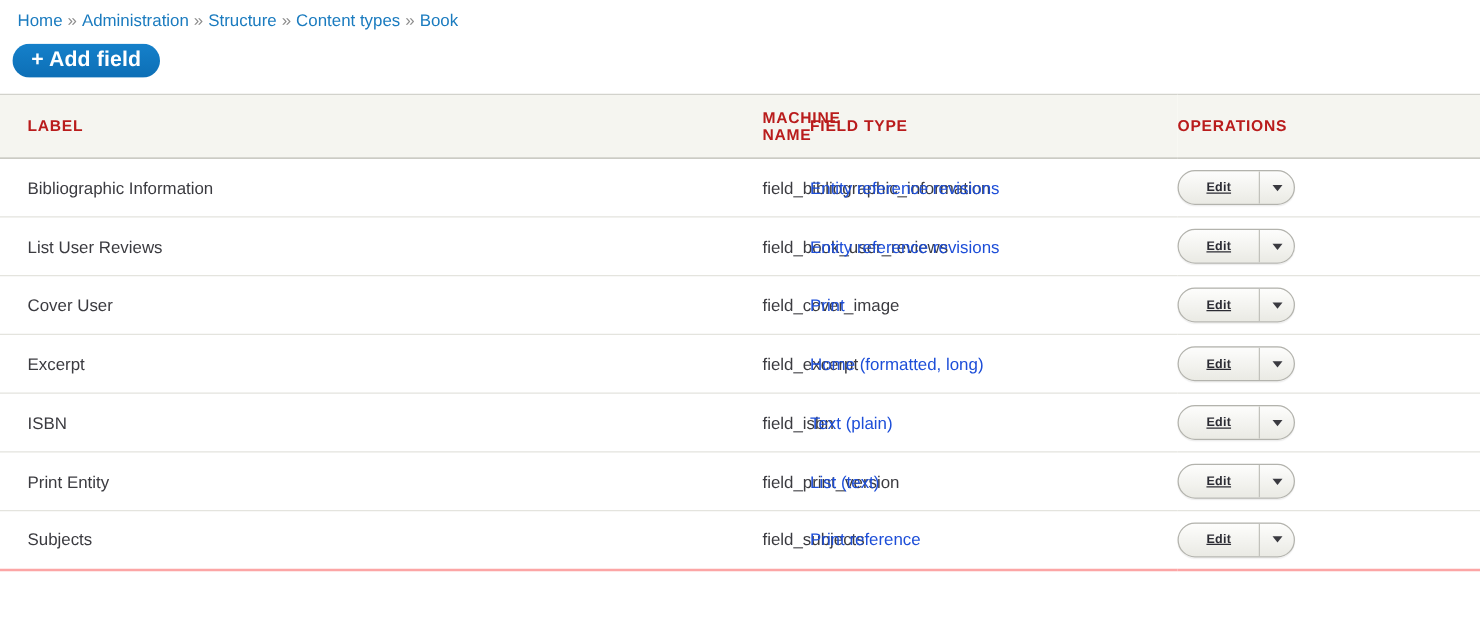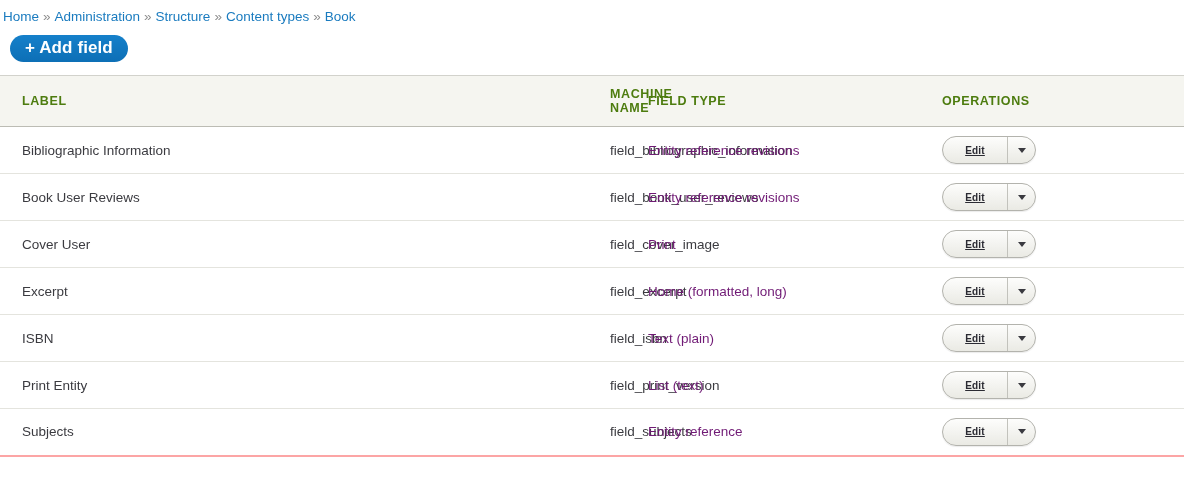--- a/index.html
+++ b/index.html
@@ -16,21 +16,21 @@
   .page {
     width: 1184px;
     height: 500px;
     position: relative;
     overflow: hidden;
     background: #ffffff;
   }
 
   
   .breadcrumb {
-    padding: 8px 0 0 3px;
+    padding: 8px 0 0 14px;
     font-size: 13.5px;
     line-height: 18px;
     white-space: nowrap;
     color: #6b6b6b;
   }
   .breadcrumb a {
     color: #1a7bbf;
     text-decoration: none;
     cursor: pointer;
   }
@@ -70,21 +70,21 @@
   }
   .field-table thead tr {
     background: #f5f5f0;
     border-top: 1px solid #d2d2cc;
     border-bottom: 1px solid #bcbcb4;
   }
   .field-table th {
     text-align: left;
     font-size: 12.5px;
     font-weight: bold;
-    color: #4d7c0f;
+    color: #b91c1c;
     letter-spacing: .6px;
     text-transform: uppercase;
     padding: 11px 10px 11px 0;
     height: 40px;
     vertical-align: middle;
   }
   .field-table td {
     font-size: 13.5px;
     color: #3b3b40;
     padding: 0 10px 0 0;
@@ -100,21 +100,21 @@
   .col-machine  { width: 352px; }
   .col-type     { width: 294px; }
   .col-ops      { width: 242px; }
 
   th.col-label { padding-left: 22px !important; }
   td.col-machine, th.col-machine { padding-left: 314px; }
   td.col-type,    th.col-type    { padding-left: 0; }
   td.col-ops,     th.col-ops     { padding-left: 0; }
 
   .type-link {
-    color: #701a75;
+    color: #1d4ed8;
     text-decoration: none;
     font-size: 13.5px;
     cursor: pointer;
   }
 
   
   .dropbutton {
     display: inline-flex;
     align-items: stretch;
     height: 28px;
@@ -187,21 +187,21 @@
           <td class="col-machine">field_bibliographic_information</td>
           <td class="col-type"><a class="type-link">Entity reference revisions</a></td>
           <td class="col-ops"><div class="dropbutton">
               <button class="dropbutton-main">Edit</button>
               <button class="dropbutton-toggle">
                 <span class="caret"></span>
               </button>
             </div></td>
         </tr>
         <tr>
-          <td class="col-label">Book User Reviews</td>
+          <td class="col-label">List User Reviews</td>
           <td class="col-machine">field_book_user_reviews</td>
           <td class="col-type"><a class="type-link">Entity reference revisions</a></td>
           <td class="col-ops"><div class="dropbutton">
               <button class="dropbutton-main">Edit</button>
               <button class="dropbutton-toggle">
                 <span class="caret"></span>
               </button>
             </div></td>
         </tr>
         <tr>
@@ -244,21 +244,21 @@
           <td class="col-ops"><div class="dropbutton">
               <button class="dropbutton-main">Edit</button>
               <button class="dropbutton-toggle">
                 <span class="caret"></span>
               </button>
             </div></td>
         </tr>
         <tr>
           <td class="col-label">Subjects</td>
           <td class="col-machine">field_subjects</td>
-          <td class="col-type"><a class="type-link">Entity reference</a></td>
+          <td class="col-type"><a class="type-link">Print reference</a></td>
           <td class="col-ops"><div class="dropbutton">
               <button class="dropbutton-main">Edit</button>
               <button class="dropbutton-toggle">
                 <span class="caret"></span>
               </button>
             </div></td>
         </tr>
       </tbody>
   </table>
 

